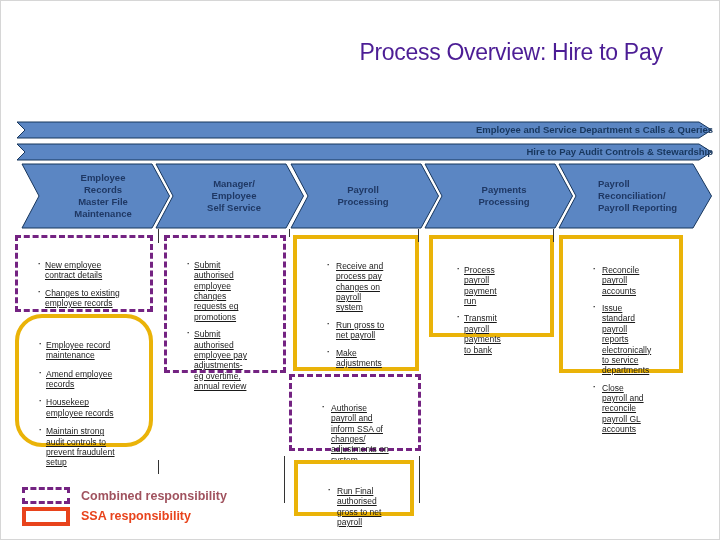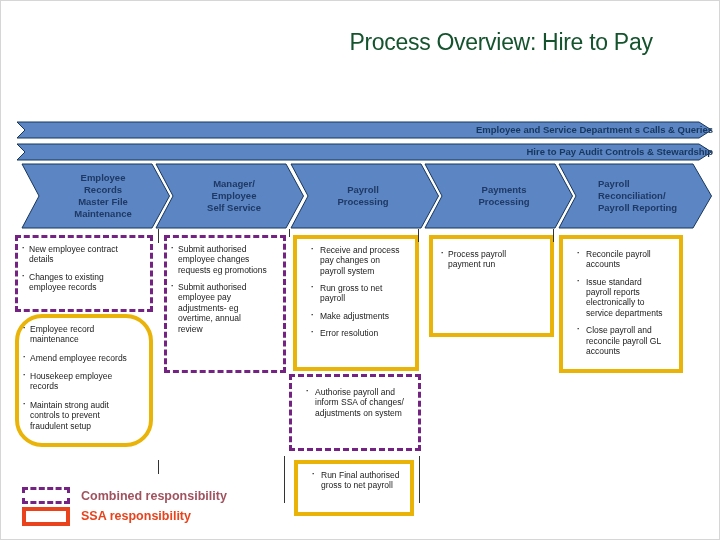--- a/index.html
+++ b/index.html
@@ -5,22 +5,22 @@
   * { box-sizing: border-box; }
   html,body { margin:0; padding:0; background:#fff; }
   .slide {
     position:relative; width:720px; height:540px; overflow:hidden;
     background:#ffffff; border:1px solid #d6d6d6;
     font-family:"Liberation Sans", sans-serif; color:#1a1a1a;
   }
   
   .title {
     position:absolute; left:315px; top:28px; width:370px;
-    font-size:23px; font-weight:400; color:#14532d; text-align:center;
-    letter-spacing:-0.3px; margin:0;
+    font-size:23px; font-weight:400; color:#4c1d95; text-align:center;
+    letter-spacing:-0.3px; margin:10px;
   }
   
   .banner-svg { position:absolute; left:15px; width:697px; height:18px; }
   #banner1-svg { top:120px; } #banner2-svg { top:142px; }
   .banner-svg polygon { fill:#5B86C3; stroke:#17365D; stroke-width:1; }
   .banner-label {
     position:absolute; left:15px; width:697px; height:18px; line-height:18px;
     text-align:right; font-size:9.5px; font-weight:bold; color:#17365D;
   }
   #banner1-label { top:120px; } #banner2-label { top:142px; }
@@ -39,21 +39,21 @@
   }
   #step1-label { left:70px;  width:64px; }
   #step2-label { left:203px; width:60px; }
   #step3-label { left:332px; width:60px; }
   #step4-label { left:473px; width:60px; }
   #step5-label { left:597px; width:92px; justify-content:flex-start; text-align:left; }
   
   .box { position:absolute; background:#fff; }
   .box.combined { border:3px dashed #742382; }
   .box.ssa      { border:4px solid #eab308; }
-  .box ul { margin:0; padding:6px 10px 0 2px; list-style:none; }
+  .box ul { margin:16px; padding:6px 10px 0 2px; list-style:none;text-decoration:underline; }
   .box li { position:relative; font-size:8.5px; line-height:1.22; margin-bottom:7px; padding-left:9px; }
   .box li::before { content:"\00B7"; position:absolute; left:2px; top:-1px; font-weight:bold; color:#222; }
   .box.indent-md li { padding-left:13px; padding-right:10px; }
   .box.indent-md li::before { left:6px; }
   .box.indent-lg li { padding-left:21px; }
   .box.indent-lg li::before { left:12px; }
   #box-records-combined   { left:14px;  top:234px; width:138px; height:77px; }
   #box-records-ssa        { left:14px;  top:313px; width:138px; height:133px;border-radius:27px; }
   #box-records-ssa li     { margin-bottom:8px; }
   #box-selfservice        { left:163px; top:234px; width:122px; height:138px; }
@@ -156,20 +156,21 @@
       </ul>
   </div>
   <div id="box-payroll-final" class="box ssa indent-lg">
     <ul>
         <li>Run Final authorised  gross to net payroll</li>
       </ul>
   </div>
   <div id="box-payments" class="box ssa indent-md">
     <ul>
         <li>Process payroll payment run</li>
+        <li>Transmit payroll payments to bank</li>
       </ul>
   </div>
   <div id="box-reconciliation" class="box ssa indent-lg">
     <ul>
         <li>Reconcile payroll accounts</li>
         <li>Issue standard payroll reports electronically to service departments</li>
         <li>Close payroll and reconcile payroll GL accounts</li>
       </ul>
   </div>
 

